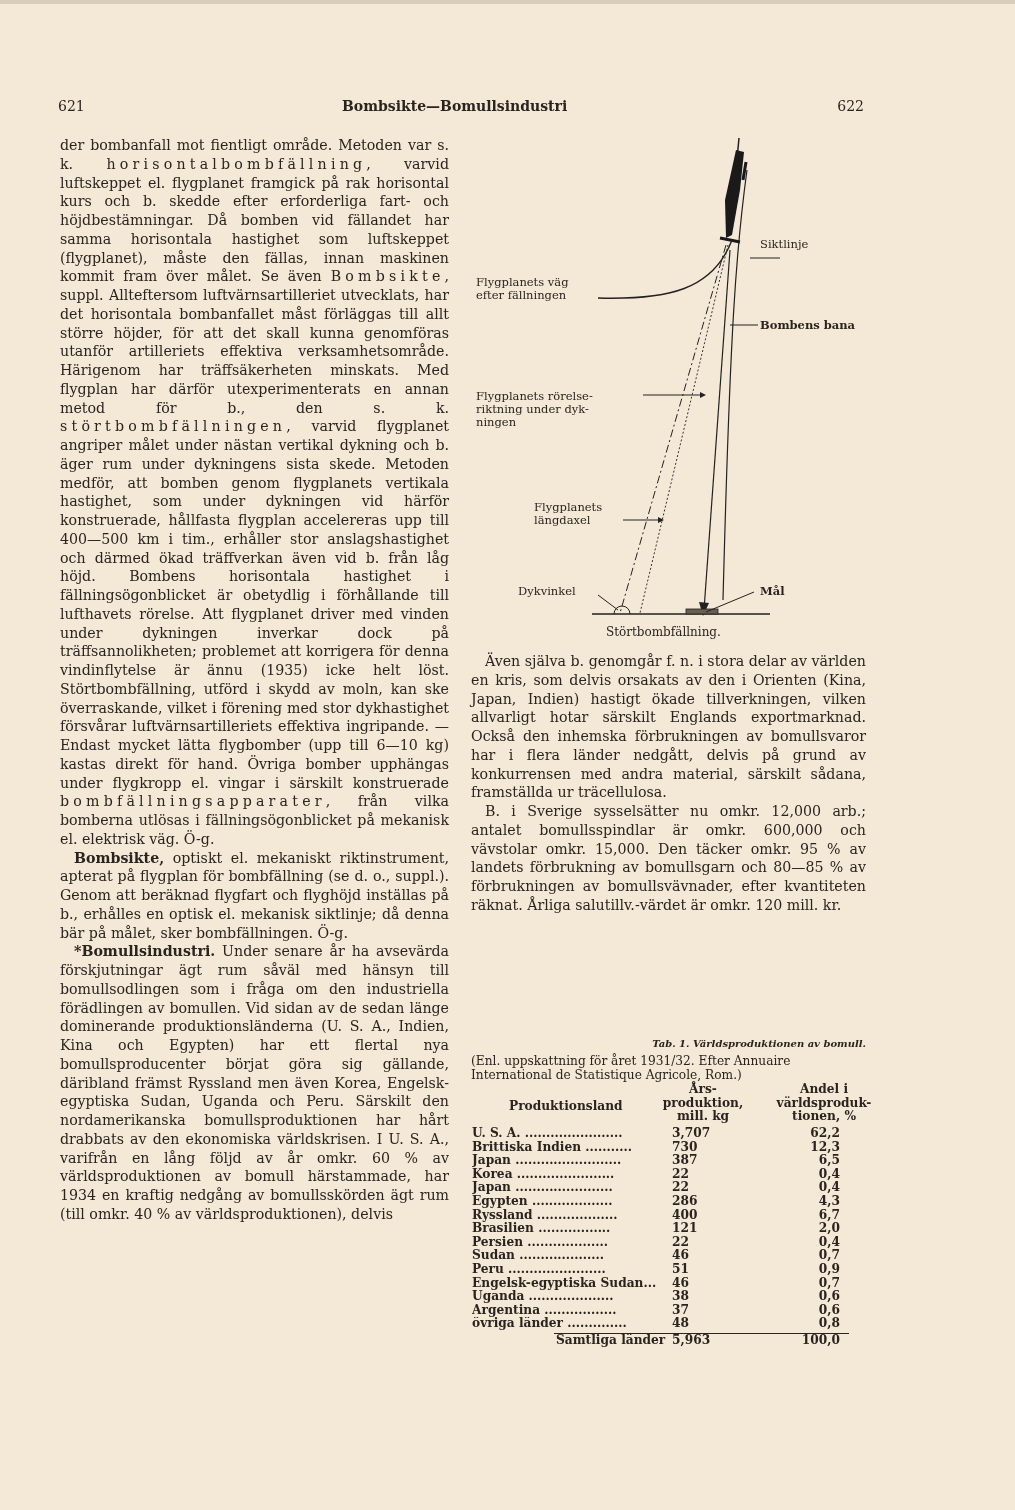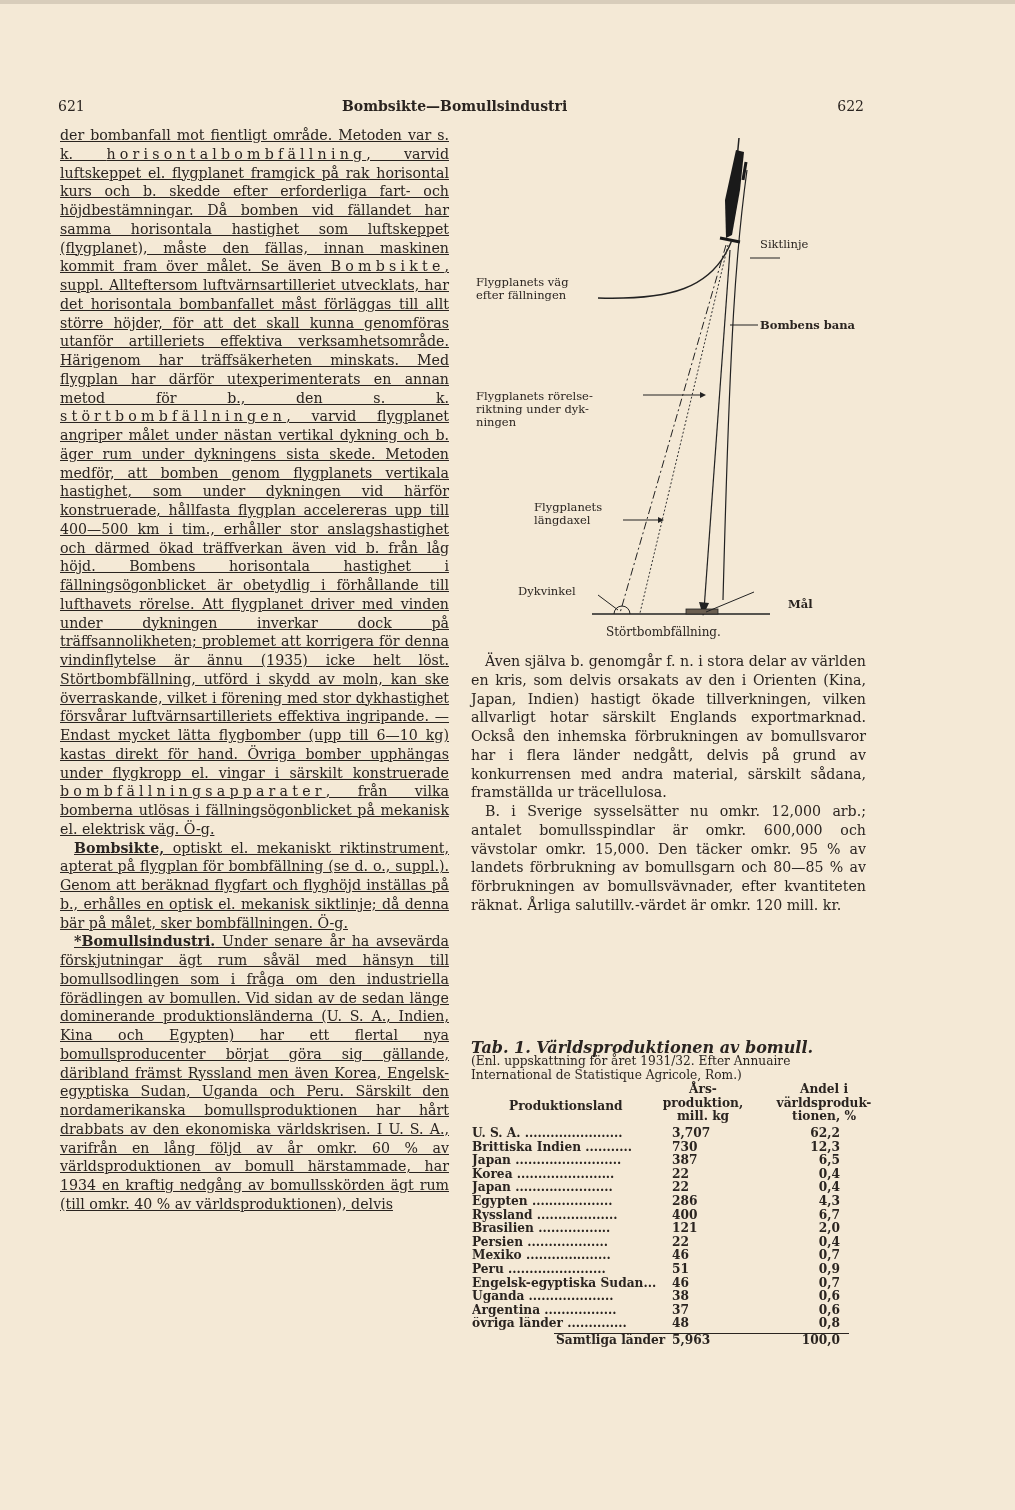--- a/index.html
+++ b/index.html
@@ -8,32 +8,32 @@
     background:#f4e9d6;
     font-family:"DejaVu Serif", serif;
     color:#2a2420;
     position:relative;
   }
   .page-edge { position:absolute; left:0; top:0; width:1015px; height:4px; background:#d8cdbb; }
   .header { position:absolute; top:98px; left:58px; width:806px; height:20px; font-size:14px; }
   .pg-left { position:absolute; left:0; top:0; }
   .pg-right { position:absolute; right:0; top:0; }
   .running-title { position:absolute; left:284px; top:0; font-weight:bold; }
-  .col-left { position:absolute; left:60px; top:126px; width:389px; font-size:14.2px; line-height:18.75px; text-align:justify;text-decoration:underline; }
+  .col-left { position:absolute; left:60px; top:136px; width:389px; font-size:14.2px; line-height:18.75px; text-align:justify; }
   .col-right { position:absolute; left:471px; top:652px; width:395px; font-size:14.2px; line-height:18.75px; text-align:justify; }
   p { margin:0; }
   .indent { text-indent:14px; }
   .sp { letter-spacing:4.2px; }
   b { font-weight:bold; }
   i { font-style:italic; }
   .diagram { position:absolute; left:468px; top:130px; width:400px; height:515px; }
   .diagram .lbl { position:absolute; font-size:11.5px; line-height:13px; color:#2a2420; }
   .diagram .lbl.bold { font-weight:bold; }
   .diagram svg { position:absolute; left:0; top:0; }
-  .table-caption { position:absolute; left:471px; top:1038px; width:395px; text-align:left; font-size:16px; font-style:italic; font-weight:bold; }
+  .table-caption { position:absolute; left:471px; top:1038px; width:395px; text-align:right; font-size:10px; font-style:italic; font-weight:bold; }
   .table-note { position:absolute; left:471px; top:1054px; width:395px; text-align:left; font-size:12.2px; line-height:14px; font-weight:normal; }
   .tbl { position:absolute; left:472px; top:1083px; width:392px; font-size:12.2px; }
   .tbl-head { position:relative; height:44px; font-weight:bold; }
   .tbl-head .h1 { position:absolute; left:37px; top:16px; }
   .tbl-head .h2 { position:absolute; left:175px; width:112px; top:0; text-align:center; line-height:13.5px; }
   .tbl-head .h3 { position:absolute; left:297px; width:110px; top:0; text-align:center; line-height:13.5px; }
   .row { position:relative; height:13.6px; line-height:13.6px; font-weight:bold; }
   .row .c1 { position:absolute; left:0; width:200px; white-space:nowrap; overflow:hidden; }
   .row .c2 { position:absolute; left:200px; width:62px; }
   .row .c3 { position:absolute; left:300px; width:68px; text-align:right; }
@@ -98,21 +98,21 @@
   <div class="lbl" style="left:8px; top:260px;">
       <div>Flygplanets rörelse-</div>
       <div>riktning under dyk-</div>
       <div>ningen</div>
     </div>
   <div class="lbl" style="left:66px; top:371px;">
       <div>Flygplanets</div>
       <div>längdaxel</div>
     </div>
   <div class="lbl" style="left:50px; top:455px;">Dykvinkel</div>
-  <div class="lbl bold" style="left:292px; top:468px;margin-left:28px;">Mål</div>
+  <div class="lbl bold" style="left:292px; top:455px;">Mål</div>
   <div class="lbl" style="left:138px; top:496px; font-size:12px;">Störtbombfällning.</div>
 </div>
 
 <div class="col-right">
   <p class="indent">Även själva b. genomgår f. n. i stora delar av världen en kris, som delvis orsakats av den i Orienten (Kina, Japan, Indien) hastigt ökade tillverkningen, vilken allvarligt hotar särskilt Englands exportmarknad. Också den inhemska förbrukningen av bomullsvaror har i flera länder nedgått, delvis på grund av konkurrensen med andra material, särskilt sådana, framställda ur träcellulosa.</p>
   <p class="indent">B. i Sverige sysselsätter nu omkr. 12,000 arb.; antalet bomullsspindlar är omkr. 600,000 och vävstolar omkr. 15,000. Den täcker omkr. 95 % av landets förbrukning av bomullsgarn och 80—85 % av förbrukningen av bomullsvävnader, efter kvantiteten räknat. Årliga salutillv.-värdet är omkr. 120 mill. kr.</p>
 </div>
 
 <div class="table-caption">Tab. 1. Världsproduktionen av bomull.</div>
 <div class="table-note">
@@ -174,21 +174,21 @@
         <span class="c1">Brasilien  .................</span>
         <span class="c2">121</span>
         <span class="c3">2,0</span>
       </div>
       <div class="row">
         <span class="c1">Persien  ...................</span>
         <span class="c2">22</span>
         <span class="c3">0,4</span>
       </div>
       <div class="row">
-        <span class="c1">Mexiko  ....................</span>
+        <span class="c1">Sudan  ....................</span>
         <span class="c2">46</span>
         <span class="c3">0,7</span>
       </div>
       <div class="row">
         <span class="c1">Peru  .......................</span>
         <span class="c2">51</span>
         <span class="c3">0,9</span>
       </div>
       <div class="row">
         <span class="c1">Engelsk-egyptiska Sudan...</span>

